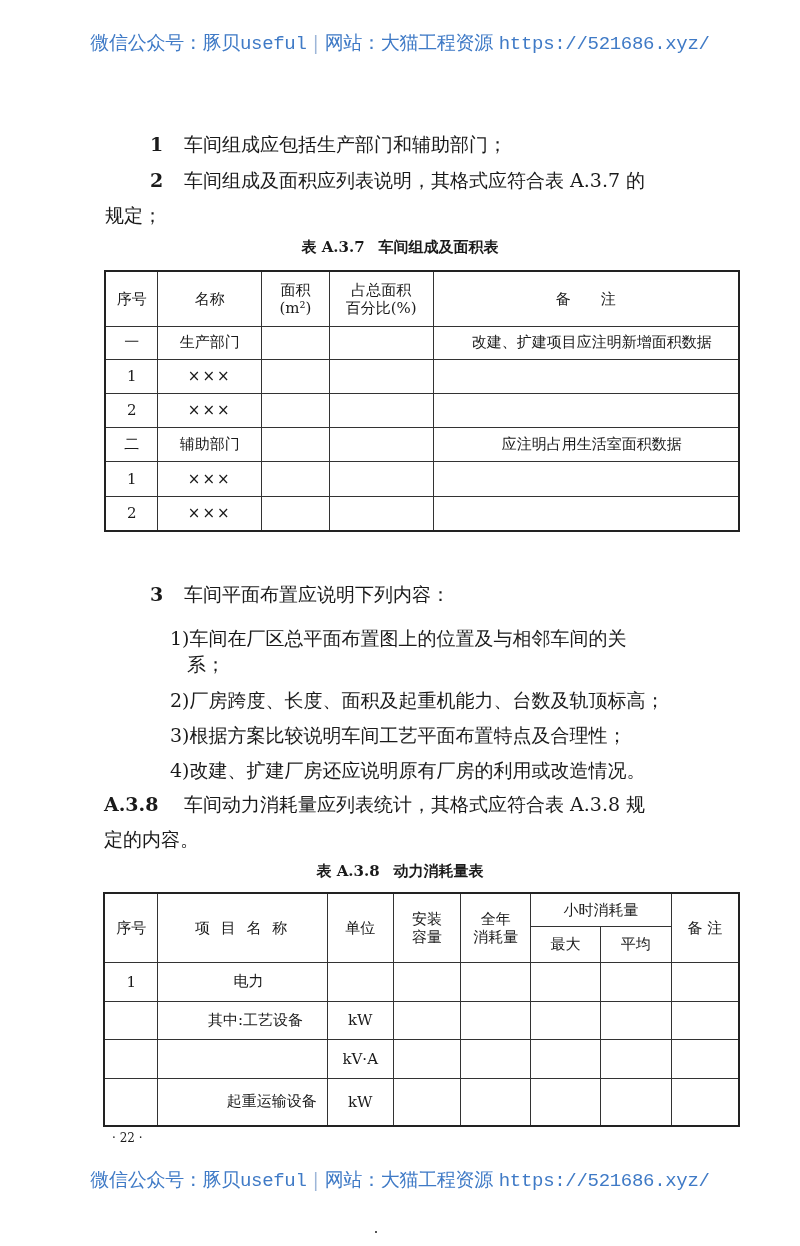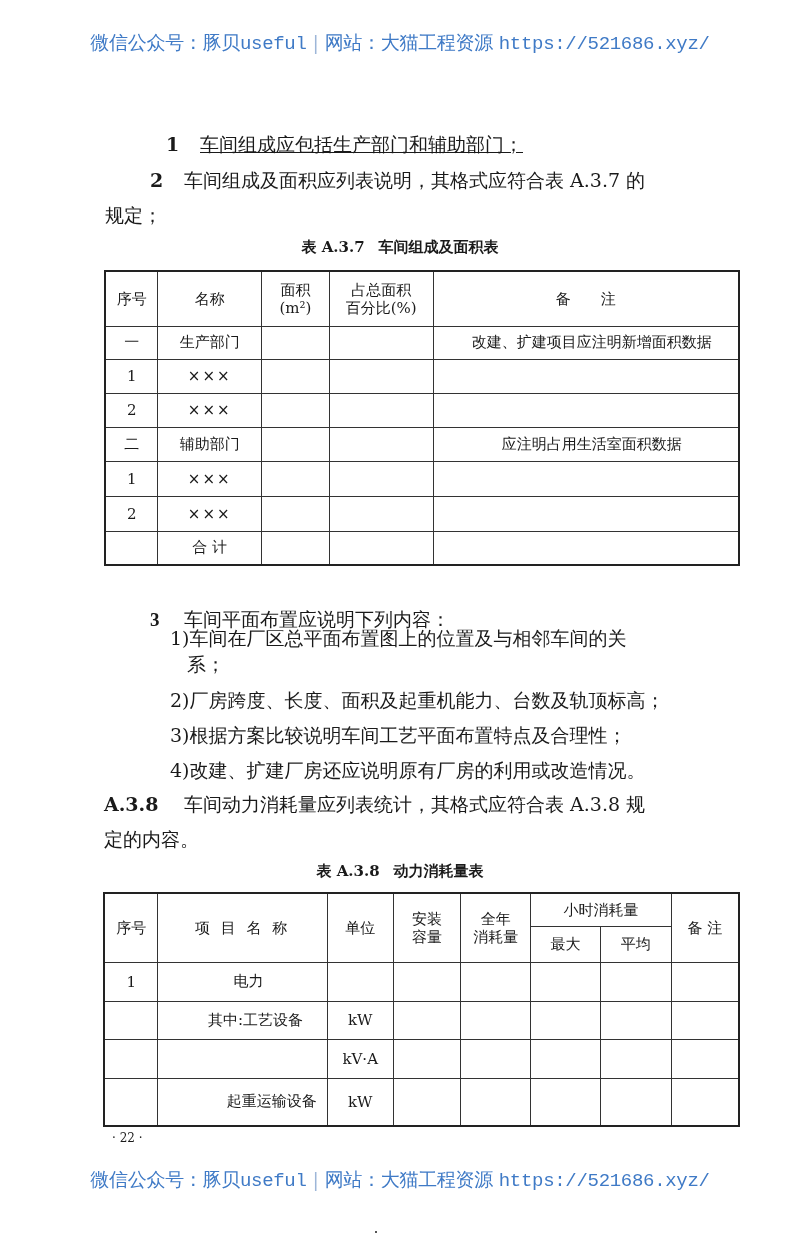--- a/index.html
+++ b/index.html
@@ -34,21 +34,21 @@
   .dot { position: absolute; width: 2px; height: 2px; background: #555; }
 </style>
 </head>
 <body>
 
 <div class="watermark wm-top">
   <span>微信公众号：豚贝</span><span class="mono">useful</span><span class="sep">|</span><span>网站：大猫工程资源</span>
   <span class="mono">https://521686.xyz/</span>
 </div>
 
-<div class="para" style="left:166px; top:132px;text-decoration:underline;">
+<div class="para" style="left:150px; top:132px;">
   <span class="num" style="width:34px;">1</span><span>车间组成应包括生产部门和辅助部门；</span>
 </div>
 
 <div class="para" style="left:150px; top:168px;">
   <span class="num" style="width:34px;">2</span><span>车间组成及面积应列表说明，其格式应符合表 A.3.7 的</span>
 </div>
 <div class="para" style="left:105px; top:203px;">规定；</div>
 
 <div class="caption" style="top:238px;">
   <span class="cap-id">表 A.3.7</span><span>车间组成及面积表</span>
@@ -111,31 +111,24 @@
     <td></td>
     <td class="left"></td>
   </tr>
   <tr style="height:35px;">
     <td>2</td>
     <td class="xxx">×××</td>
     <td></td>
     <td></td>
     <td class="left"></td>
   </tr>
-  <tr style="height:34px;">
-    <td></td>
-    <td>合 计</td>
-    <td></td>
-    <td></td>
-    <td class="left"></td>
-  </tr>
 </tbody>
   </table>
 
-<div class="para" style="left:150px; top:608px;font-family:Liberation Serif, serif;">
+<div class="para" style="left:150px; top:582px;">
   <span class="num" style="width:34px;">3</span><span>车间平面布置应说明下列内容：</span>
 </div>
 <div class="para" style="left:170px; top:618px;margin-top:8px;">1)车间在厂区总平面布置图上的位置及与相邻车间的关</div>
 <div class="para" style="left:187px; top:652px;">系；</div>
 <div class="para" style="left:170px; top:688px;">2)厂房跨度、长度、面积及起重机能力、台数及轨顶标高；</div>
 <div class="para" style="left:170px; top:723px;">3)根据方案比较说明车间工艺平面布置特点及合理性；</div>
 <div class="para" style="left:170px; top:758px;">4)改建、扩建厂房还应说明原有厂房的利用或改造情况。</div>
 
 <div class="para" style="left:104px; top:792px;">
   <span class="num" style="width:80px;">A.3.8</span><span>车间动力消耗量应列表统计，其格式应符合表 A.3.8 规</span>

